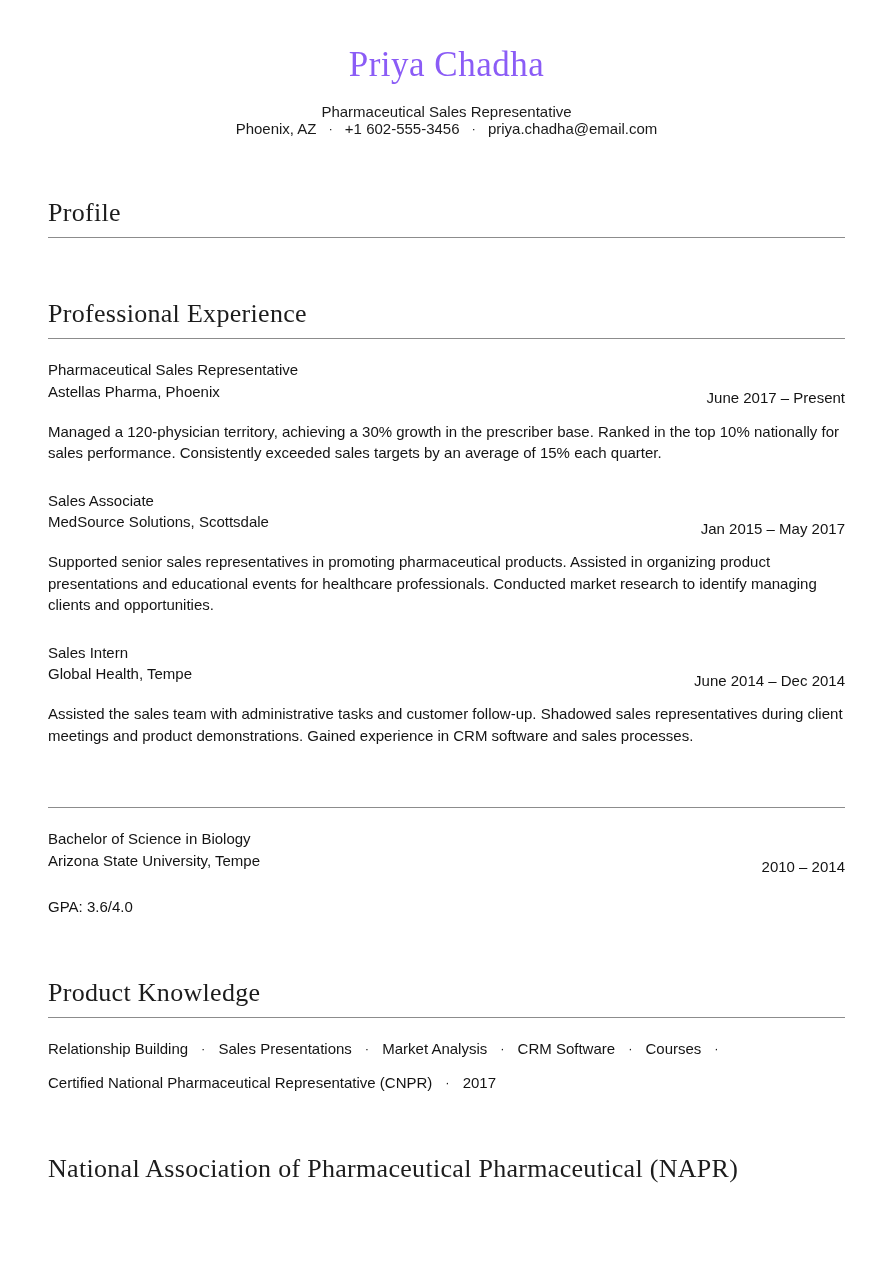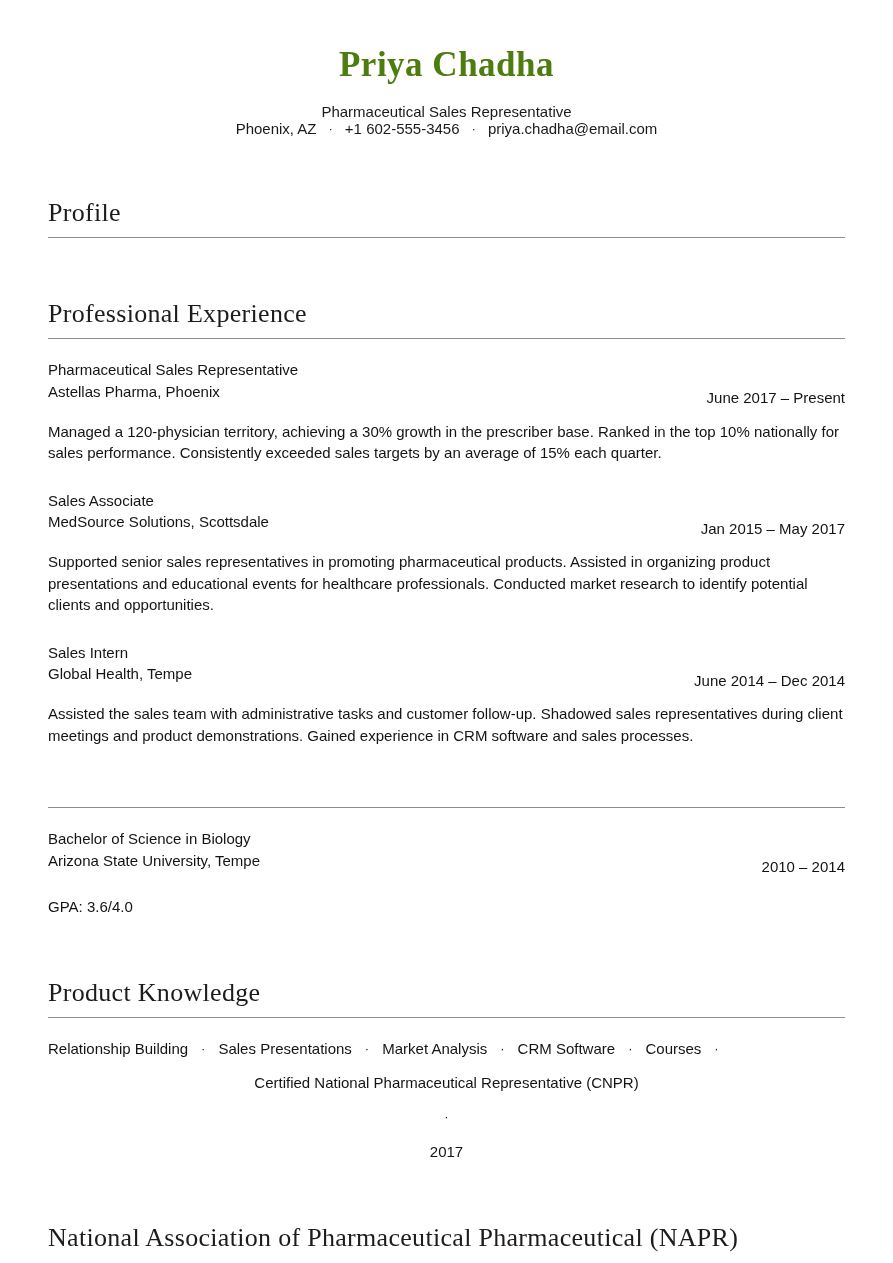--- a/index.html
+++ b/index.html
@@ -15,24 +15,24 @@
     height: 1263px;
     padding: 44px 48px 0 48px;
     position: relative;
     overflow: hidden;
   }
   
   .header { text-align: center; }
   .name {
     font-family: "Liberation Serif", serif;
     font-size: 35px;
-    font-weight: 700;
+    font-weight: 400;
     letter-spacing: 0.5px;
     line-height: 1.2;
-    color: #4d7c0f;
+    color: #8b5cf6;
   }
   .subtitle {
     margin-top: 17px;
     font-size: 15px;
     color: #1a1a1a;
   }
   .contact {
     font-size: 15px;
     color: #1a1a1a;
     display: flex;
@@ -79,21 +79,21 @@
   
   .inline-list {
     display: flex;
     flex-wrap: wrap;
     align-items: center;
     gap: 13px;
     font-size: 15px;
     line-height: 21.5px;
     color: #141414;
   }
-  .inline-list.second { margin-top: 12px; flex-direction: column; }
+  .inline-list.second { margin-top: 12px; }
 </style>
 </head>
 <body>
 
 <div class="page">
 
   <header class="header">
     <h1 class="name">Priya Chadha</h1>
     <div class="subtitle">Pharmaceutical Sales Representative</div>
     <div class="contact">
@@ -127,21 +127,21 @@
       </div>
 
       <div class="job">
         <div class="job-head">
           <div>
             <div>Sales Associate</div>
             <div>MedSource Solutions, Scottsdale</div>
           </div>
           <div class="job-dates">Jan 2015 – May 2017</div>
         </div>
-        <p class="body-text job-desc">Supported senior sales representatives in promoting pharmaceutical products. Assisted in organizing product presentations and educational events for healthcare professionals. Conducted market research to identify potential clients and opportunities.</p>
+        <p class="body-text job-desc">Supported senior sales representatives in promoting pharmaceutical products. Assisted in organizing product presentations and educational events for healthcare professionals. Conducted market research to identify managing clients and opportunities.</p>
       </div>
 
       <div class="job">
         <div class="job-head">
           <div>
             <div>Sales Intern</div>
             <div>Global Health, Tempe</div>
           </div>
           <div class="job-dates">June 2014 – Dec 2014</div>
         </div>

